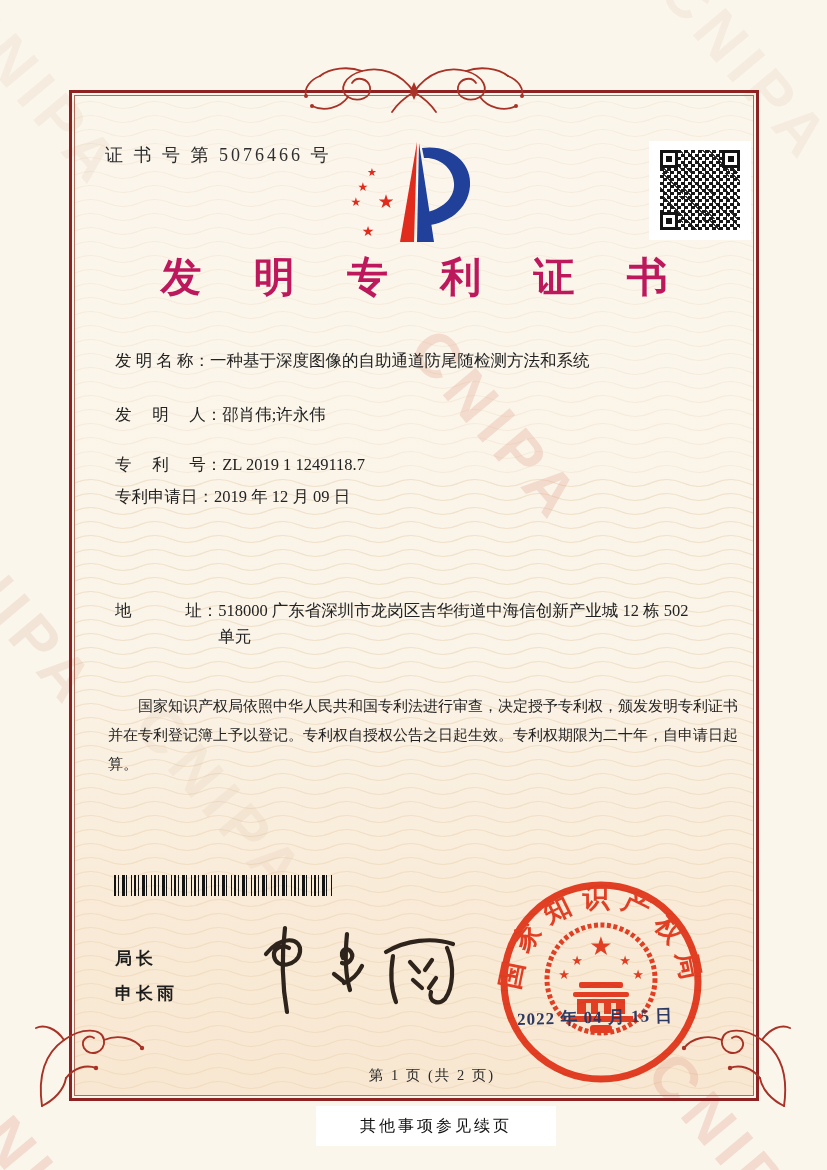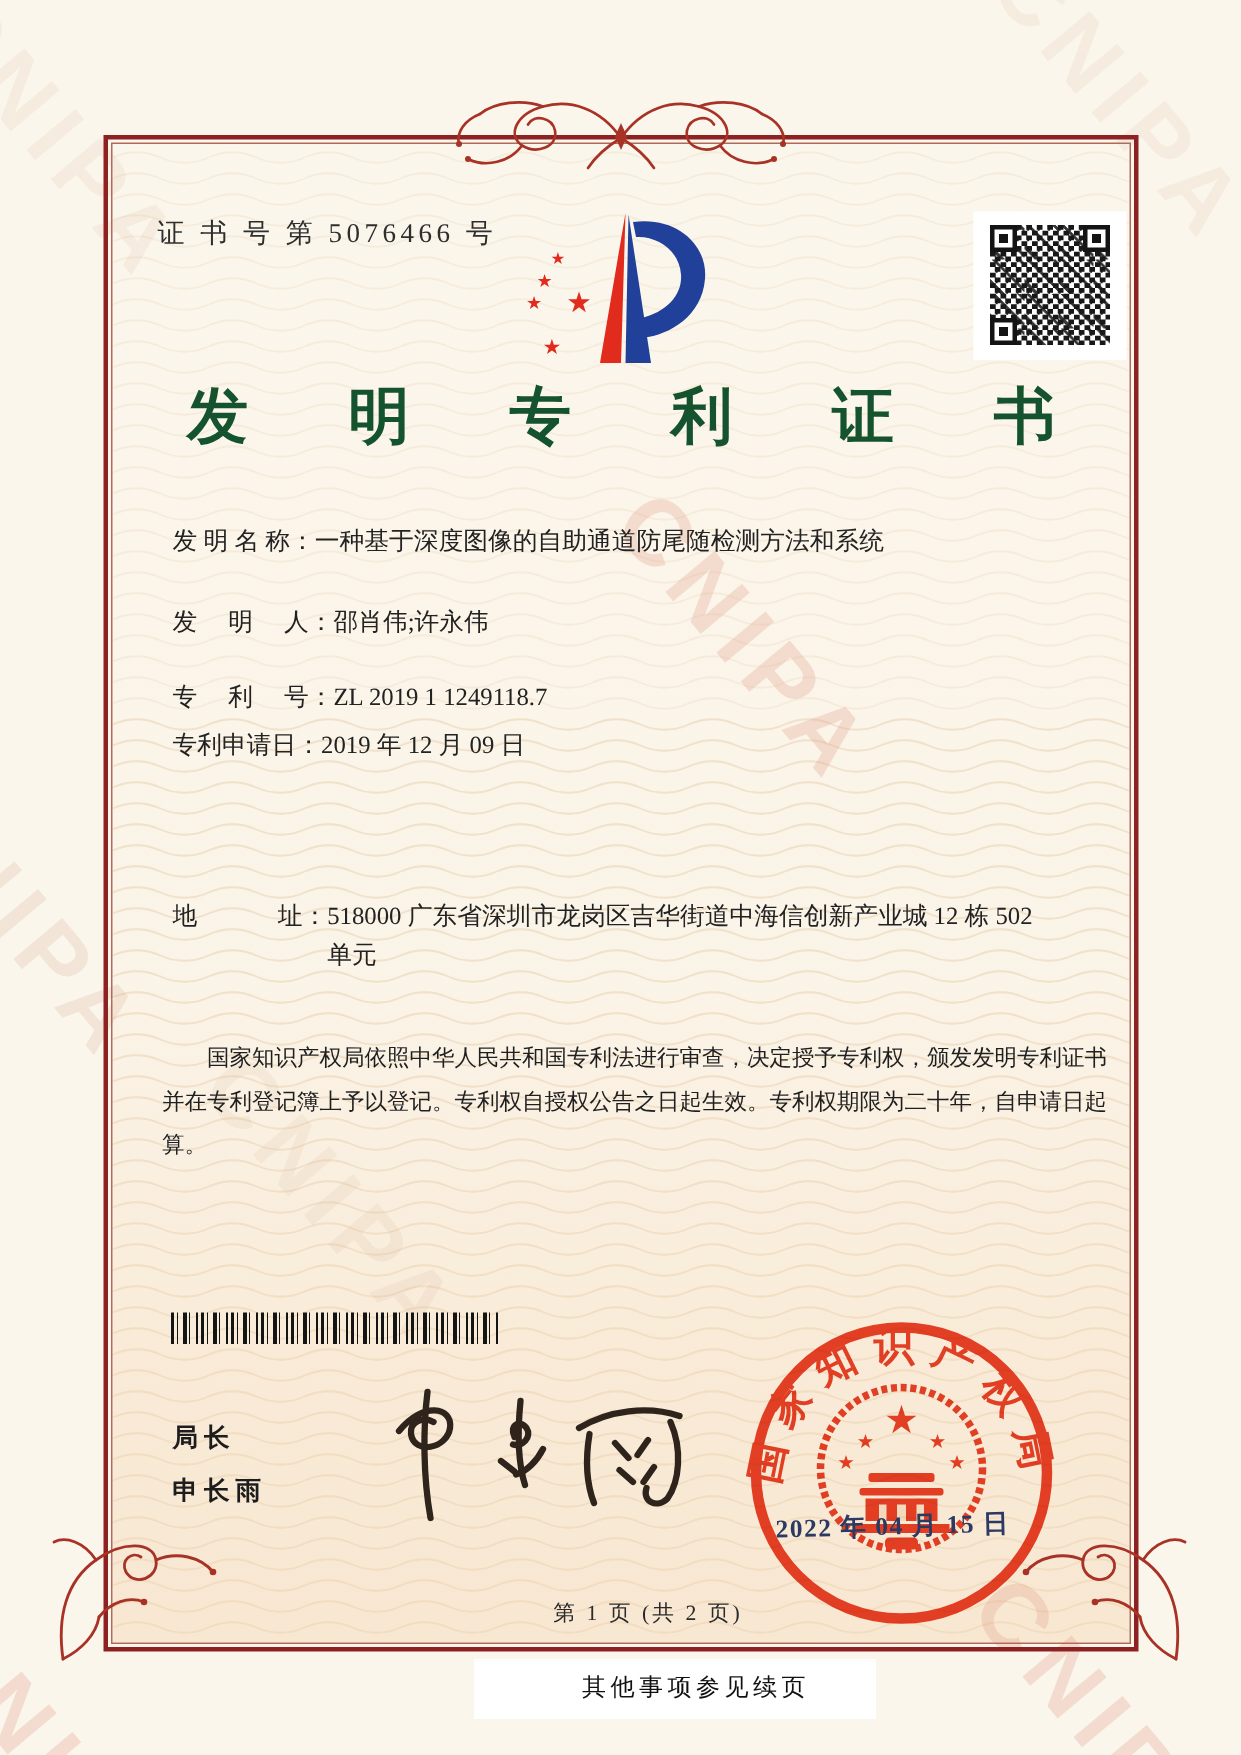--- a/index.html
+++ b/index.html
@@ -21,21 +21,21 @@
   .logo{position:absolute;left:350px;top:138px;z-index:3;}
   .qrbox{position:absolute;left:649px;top:141px;width:102px;height:99px;background:#fff;z-index:3;}
   .qr{position:absolute;left:11px;top:9px;width:80px;height:80px;
       background-image:repeating-conic-gradient(#181818 0 25%, transparent 0 50%),
                        repeating-linear-gradient(45deg, transparent 0 5px, rgba(20,20,20,.85) 5px 7px, transparent 7px 12px);
       background-size:7px 7px, 23px 23px;}
   .fd{position:absolute;width:18px;height:18px;border:3px solid #141414;background:#fff;box-sizing:border-box;}
   .fd::after{content:"";position:absolute;left:3px;top:3px;width:6px;height:6px;background:#141414;}
   .fd.tl{left:0;top:0}.fd.tr{right:0;top:0}.fd.bl{left:0;bottom:0}
   .title{position:absolute;left:69px;top:250px;width:690px;z-index:3;text-align:center;
-         font-size:41px;font-weight:bold;letter-spacing:21px;color:#14532d;text-indent:21px;font-family:Liberation Mono, monospace;}
+         font-size:41px;font-weight:bold;letter-spacing:21px;color:#be185d;text-indent:21px;}
   
   .row{position:absolute;left:115px;z-index:3;font-size:16.5px;line-height:26px;color:#222;}
   .lab{display:inline-block;white-space:pre;vertical-align:top;}
   .val{display:inline-block;vertical-align:top;max-width:505px;}
   .grant2{position:absolute;left:430px;top:0;white-space:nowrap;}
   
   .para{position:absolute;left:108px;width:630px;z-index:3;font-size:15px;line-height:29px;
         text-align:justify;text-indent:2em;color:#1f1f1f;}
   
   .barcode{position:absolute;left:114px;top:875px;width:218px;height:21px;z-index:3;
@@ -45,21 +45,21 @@
   .dir-label{position:absolute;left:115px;z-index:3;font-size:17px;letter-spacing:4px;color:#1d1d1d;font-weight:bold;}
   .sig{position:absolute;left:248px;top:922px;z-index:4;}
   
   .seal{position:absolute;left:495px;top:876px;z-index:6;mix-blend-mode:multiply;opacity:.95;}
   .seal-date{position:absolute;left:517px;top:1006px;z-index:7;font-size:17px;font-weight:bold;
              letter-spacing:1px;color:#2c3a63;transform:rotate(-1.5deg);white-space:nowrap;}
   
   .pageinfo{position:absolute;left:69px;top:1066px;width:726px;z-index:3;text-align:center;
             font-size:14.5px;letter-spacing:2px;color:#2a2a2a;}
   .note{position:absolute;left:316px;top:1106px;width:240px;height:40px;background:#ffffff;z-index:3;
-        text-align:center;line-height:40px;font-size:16px;letter-spacing:3px;color:#111;padding-left:28px;}
+        text-align:center;line-height:40px;font-size:16px;letter-spacing:3px;color:#111;}
   .orn{position:absolute;z-index:2;}
 </style>
 </head>
 <body>
 
 <div class="page">
 
   <div class="wm faint" style="left:-10px;top:-20px">CNIPA</div>
   <div class="wm faint" style="left:700px;top:-45px">CNIPA</div>
   <div class="wm pink" style="left:450px;top:315px">CNIPA</div>

